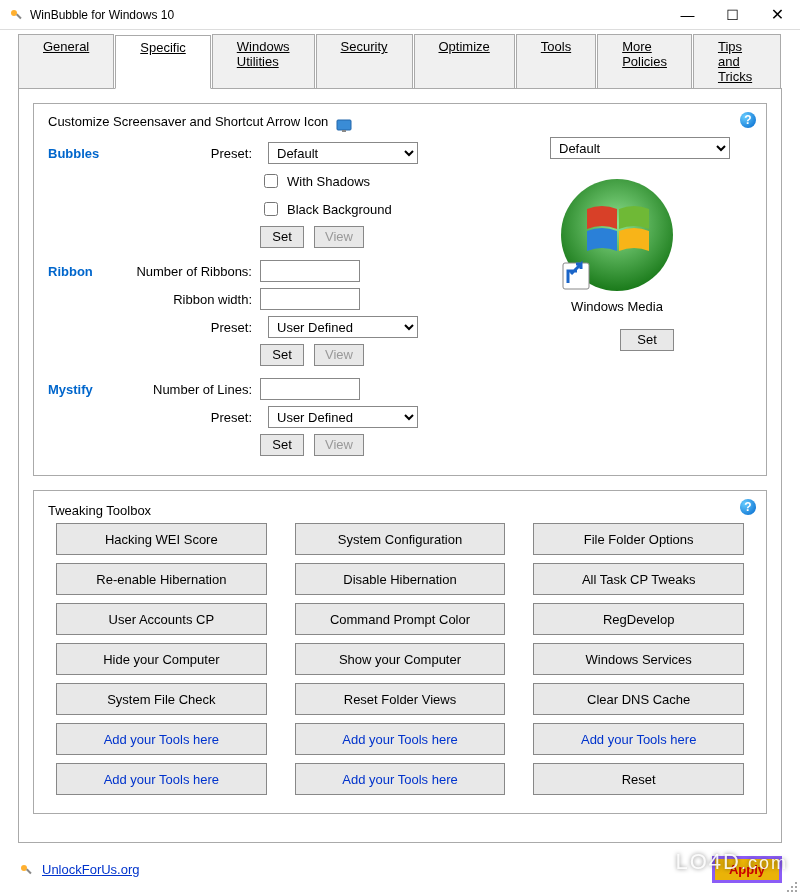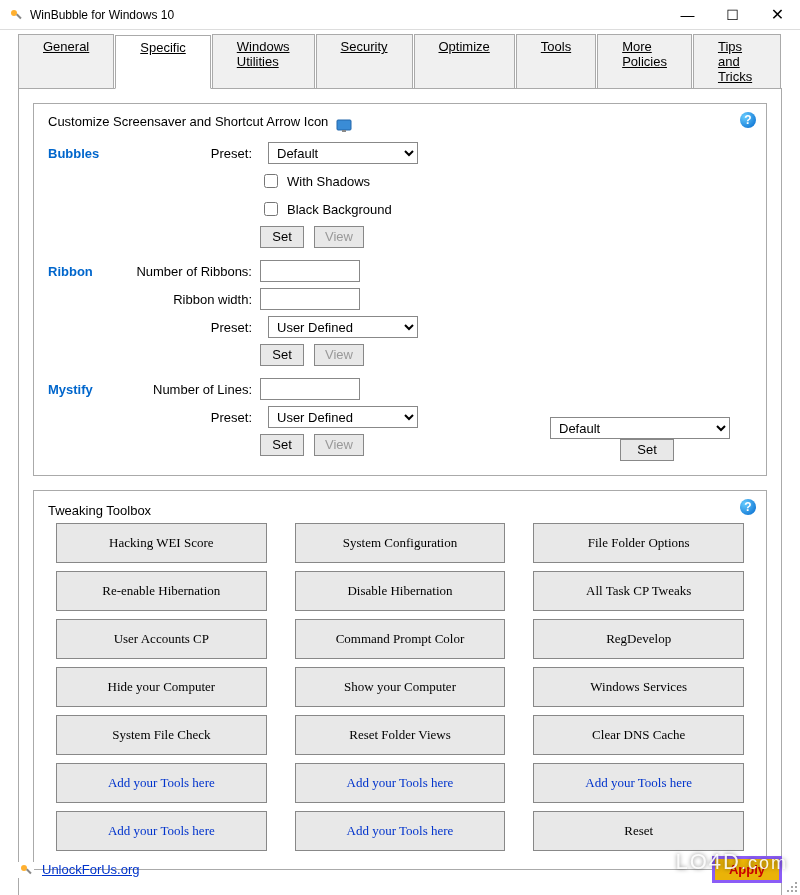--- a/index.html
+++ b/index.html
@@ -20,29 +20,29 @@
   .row { display: flex; align-items: center; margin: 4px 0; height: 24px; }
   .field-label { font-size: 13px; text-align: right; padding-right: 8px; }
   select, input[type=text] { font-size: 13px; height: 22px; padding: 1px 4px; border: 1px solid #888; background: #fff; }
   select { padding-right: 16px; margin-left: 8px; }
   .btn { font-size: 13px; padding: 2px 10px; border: 1px solid #888; background: #e8e8e8; min-width: 44px; text-align: center; height: 22px; line-height: 16px; }
   .btn.disabled { color: #999; }
   .checkbox { display: flex; align-items: center; font-size: 13px; gap: 6px; }
   .checkbox input { width: 14px; height: 14px; }
   .shortcut-icon-preview { width: 150px; height: 170px; border: none; display: flex; flex-direction: column; align-items: center; justify-content: center; }
   .toolbox-grid { display: grid; grid-template-columns: repeat(3, 1fr); gap: 8px 28px; padding: 4px 8px; }
-  .tool-btn { font-size: 13px; border: 1px solid #888; background: #e8e8e8; height: 40px; display: flex; align-items: center; justify-content: center; font-family: Liberation Serif, serif; }
+  .tool-btn { font-size: 13px; border: 1px solid #888; background: #e8e8e8; height: 32px; display: flex; align-items: center; justify-content: center; }
   .tool-btn.blue { color: #0033cc; }
   .footer { position: absolute; bottom: 12px; left: 18px; right: 18px; display: flex; align-items: center; }
   .footer .link { font-size: 13px; color: #0033cc; text-decoration: underline; margin-left: 8px; }
   .footer .apply { margin-left: auto; color: #cc0000; font-weight: bold; background: #eab308; border: 3px solid #8b5cf6; padding: 3px 14px; font-size: 13px; }
   .mini-icon { width: 16px; height: 16px; display: inline-block; }
   .watermark { position: absolute; right: 12px; bottom: 20px; font-size: 22px; color: rgba(255,255,255,0.9); font-weight: 300; letter-spacing: 2px; text-shadow: 0 0 4px rgba(0,0,0,0.5); pointer-events: none; }
   .resize-grip { position: absolute; right: 2px; bottom: 2px; width: 14px; height: 14px; }
-  .top-columns { display: flex; gap: 30px; align-items: flex-end; }
+  .top-columns { display: flex; gap: 30px; }
   .left-col { flex: 1; }
   .right-col { width: 210px; }
 </style>
 </head>
 <body>
 
 <div class="titlebar">
   <span class="app-icon">
     <svg viewBox="0 0 16 16">
         <rect width="16" height="16" fill="#fff"></rect>
@@ -145,20 +145,40 @@
         <div class="row">
           <div style="width:212px;"></div>
           <button class="btn">Set</button>
           <div style="width:10px;"></div>
           <button class="btn disabled">View</button>
         </div>
       </div>
 
       <div class="right-col">
         <select style="width:180px;"><option>Default</option></select>
+        <div class="shortcut-icon-preview">
+          <svg width="120" height="120" viewBox="0 0 120 120">
+            <defs>
+              <radialGradient id="g1" cx="50%" cy="40%" r="60%">
+                <stop offset="0%" stop-color="#8ee08e"></stop>
+                <stop offset="100%" stop-color="#1a7a1a"></stop>
+              </radialGradient>
+            </defs>
+            <circle cx="60" cy="60" r="56" fill="url(#g1)"></circle>
+            <g transform="translate(30,28)">
+              <path d="M0 6 Q15 0 30 6 L30 26 Q15 20 0 26 Z" fill="#d84028"></path>
+              <path d="M32 6 Q47 0 62 6 L62 26 Q47 20 32 26 Z" fill="#6fb936"></path>
+              <path d="M0 28 Q15 22 30 28 L30 48 Q15 42 0 48 Z" fill="#2a80d8"></path>
+              <path d="M32 28 Q47 22 62 28 L62 48 Q47 42 32 48 Z" fill="#f8b418"></path>
+            </g>
+            <rect x="6" y="88" width="26" height="26" rx="2" fill="#fff" stroke="#888"></rect>
+            <path d="M11 108 L11 96 L20 96 M14 99 L24 89 L24 94 L24 89 L19 89" stroke="#1a65c8" stroke-width="3" fill="none"></path>
+          </svg>
+          <div style="font-size:13px;margin-top:4px;">Windows Media</div>
+        </div>
         <div style="text-align:center;">
           <button class="btn" style="padding:2px 16px;">Set</button>
         </div>
       </div>
     </div>
   </div>
 
   <div class="group">
     <span class="group-title">Tweaking Toolbox</span>
     <div class="help-icon">?</div>

